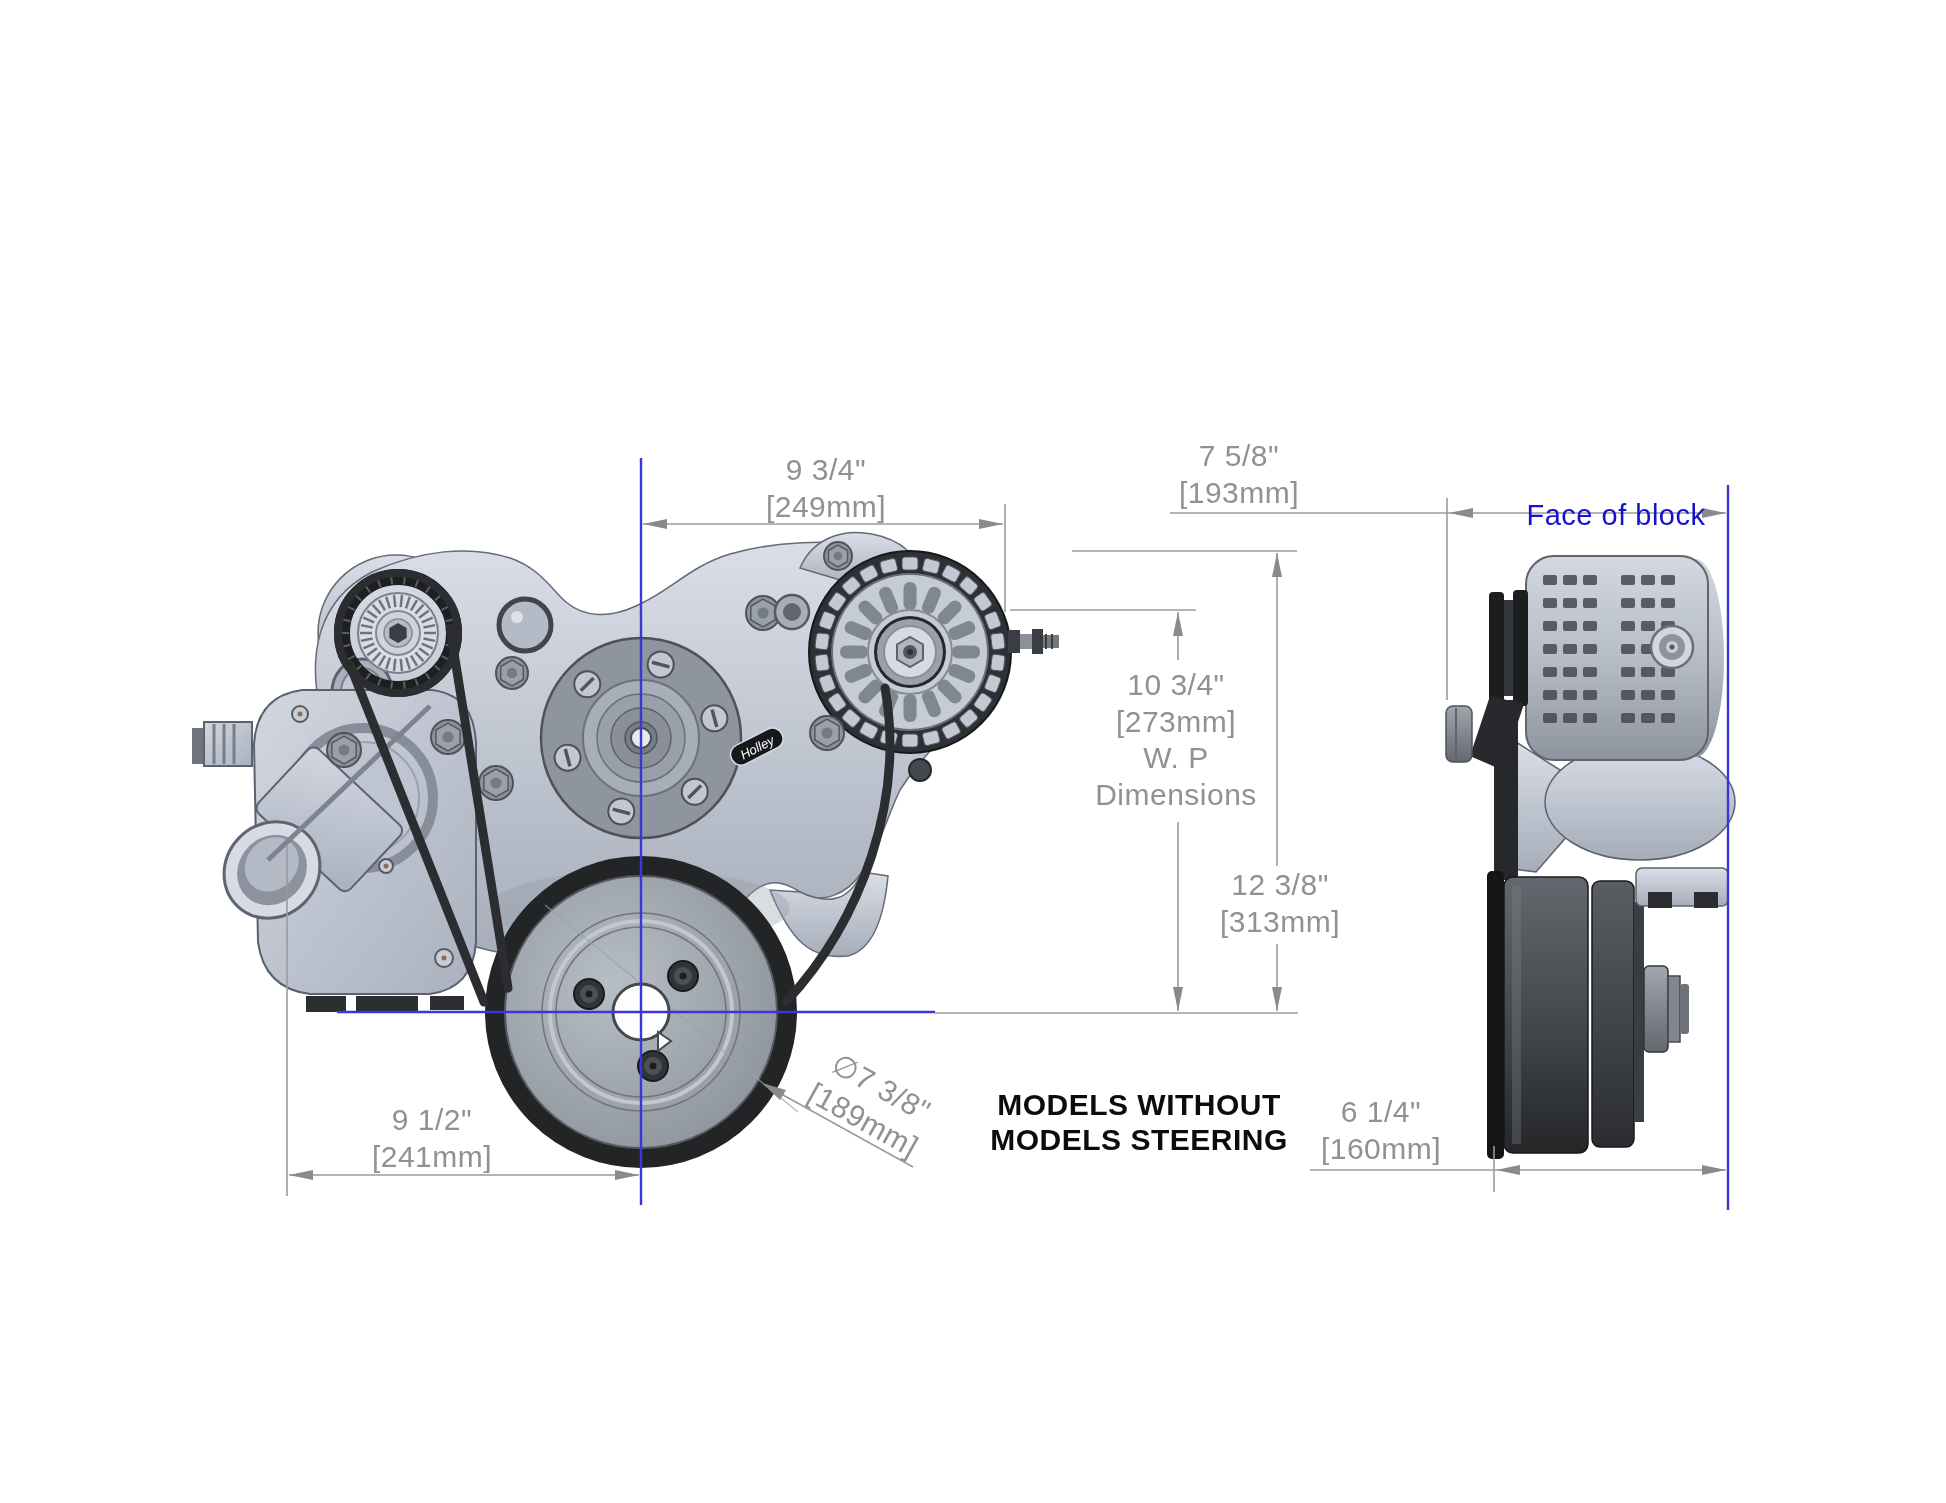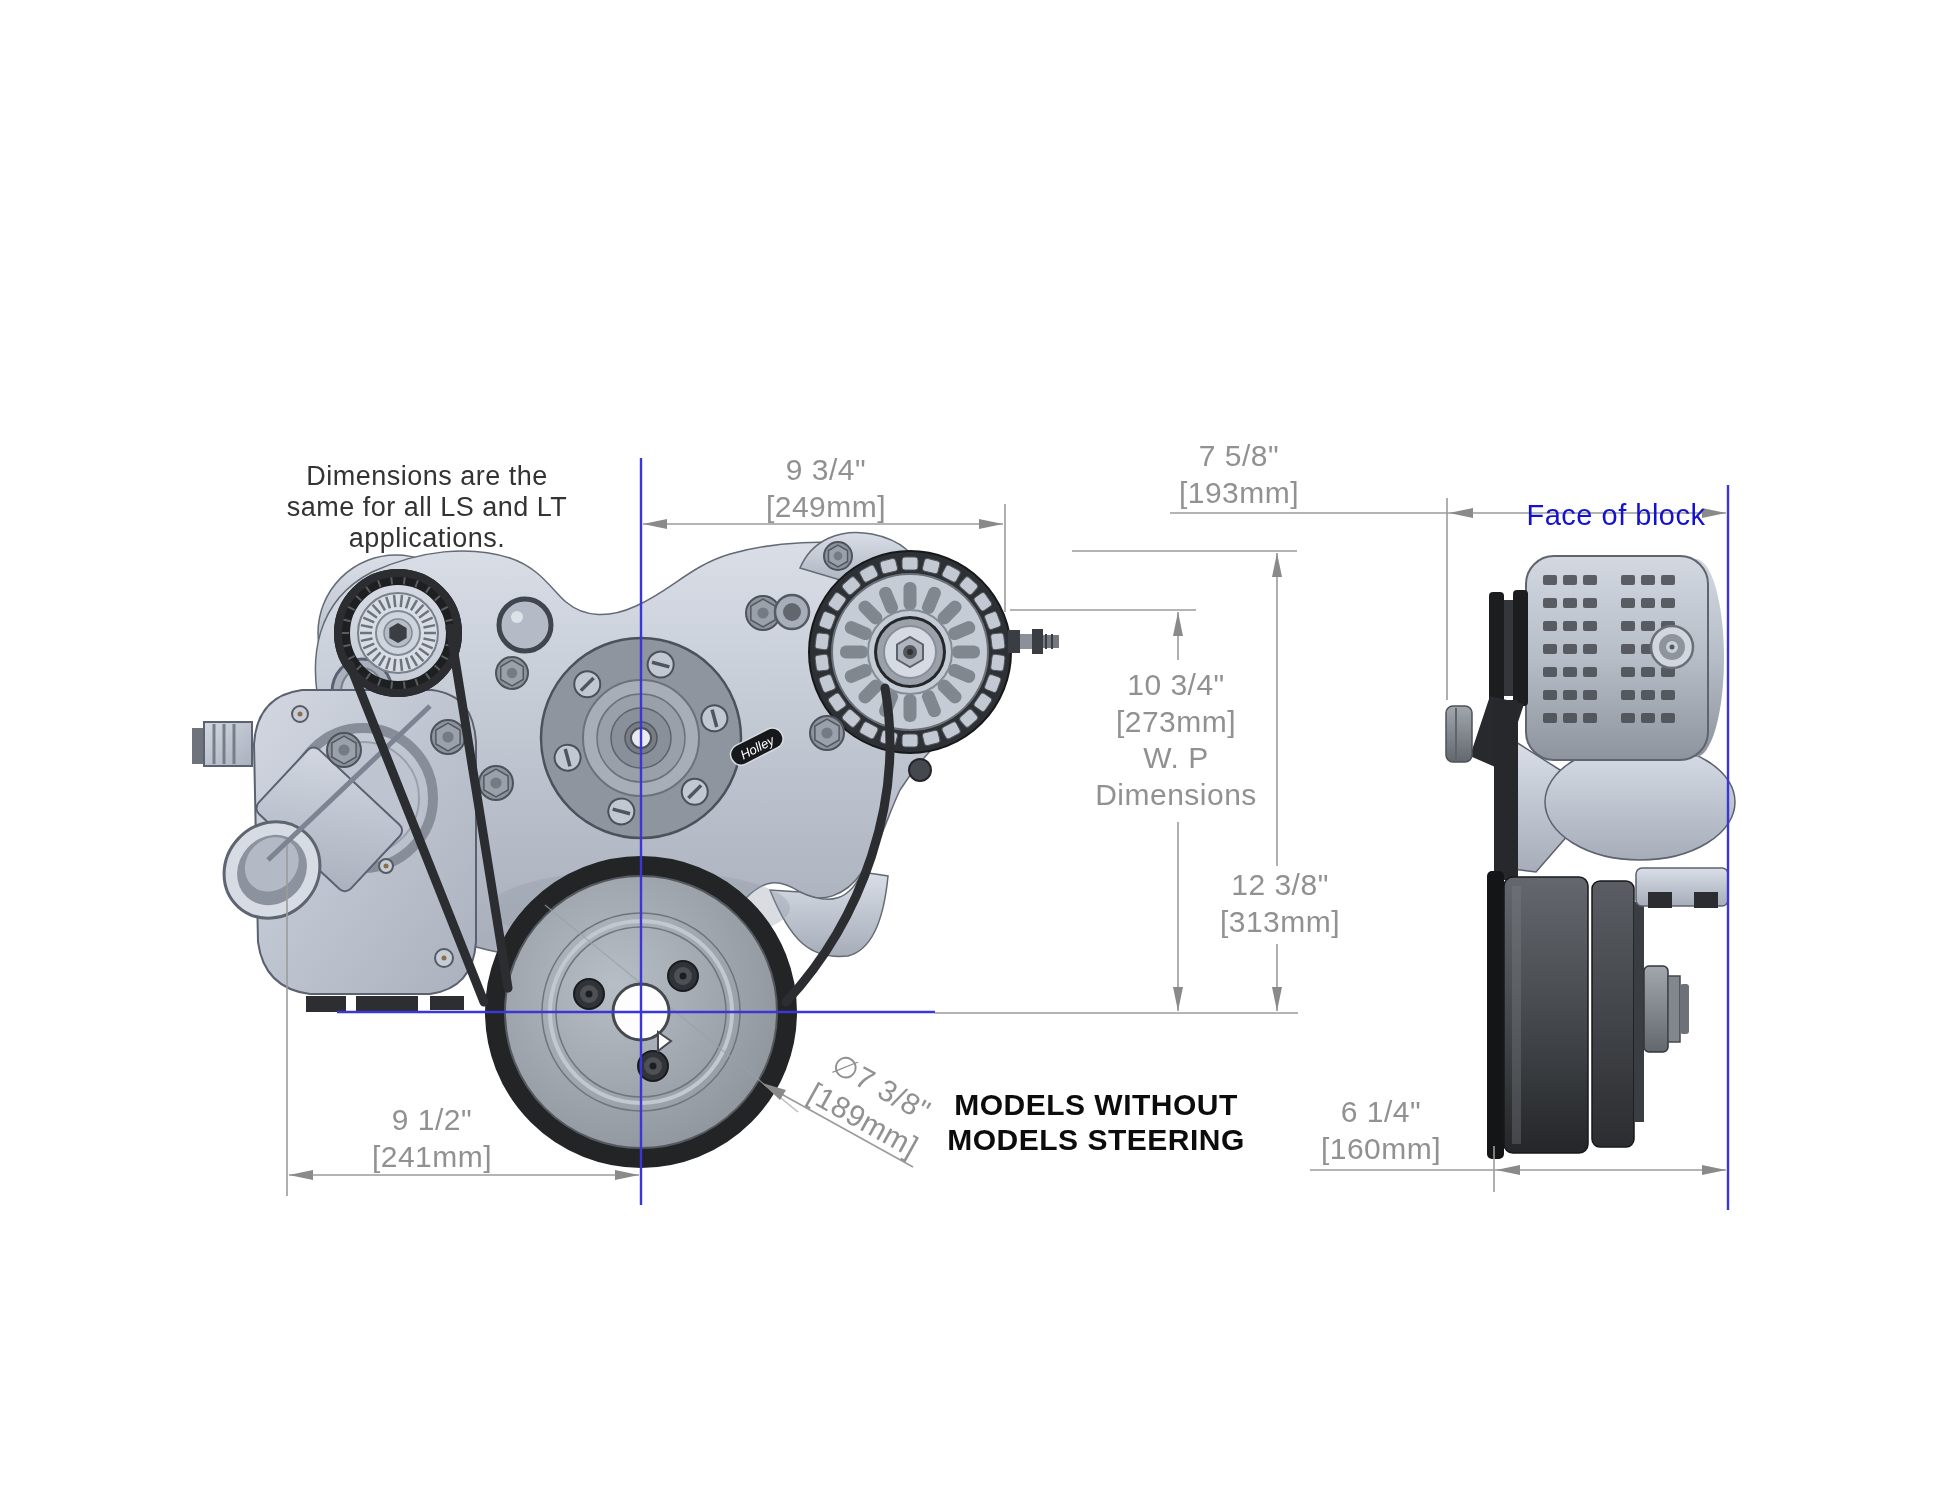--- a/index.html
+++ b/index.html
@@ -547,25 +547,20 @@
     <polygon points="1277,553 1272,577 1282,577"></polygon>
     <polygon points="1277,1011 1272,987 1282,987"></polygon>
     <polygon points="289,1175 313,1170 313,1180"></polygon>
     <polygon points="639,1175 615,1170 615,1180"></polygon>
     <polygon points="1496,1170 1520,1165 1520,1175"></polygon>
     <polygon points="1726,1170 1702,1165 1702,1175"></polygon>
     <polygon points="762,1083 786,1090 780,1100"></polygon>
   </g>
 </svg>
 
-<div class="lbl note" style="left:427px;top:508px">
-  <div>Dimensions are the</div>
-  <div>same for all LS and LT</div>
-  <div>applications.</div>
-</div>
 
 <div class="lbl dim" style="left:826px;top:489px">
   <div>9 3/4"</div>
   <div>[249mm]</div>
 </div>
 
 <div class="lbl dim" style="left:1239px;top:475px">
   <div>7 5/8"</div>
   <div>[193mm]</div>
 </div>
@@ -587,21 +582,21 @@
 <div class="lbl dim" style="left:432px;top:1139px">
   <div>9 1/2"</div>
   <div>[241mm]</div>
 </div>
 
 <div class="lbl dim rot29" style="left:872px;top:1104px">
   <div>∅7 3/8"</div>
   <div>[189mm]</div>
 </div>
 
-<div class="lbl models" style="left:1096px;top:1122px">
+<div class="lbl models" style="left:1139px;top:1122px">
   <div>MODELS WITHOUT</div>
   <div>MODELS STEERING</div>
 </div>
 
 <div class="lbl dim" style="left:1381px;top:1131px">
   <div>6 1/4"</div>
   <div>[160mm]</div>
 </div>
 
 </div>

